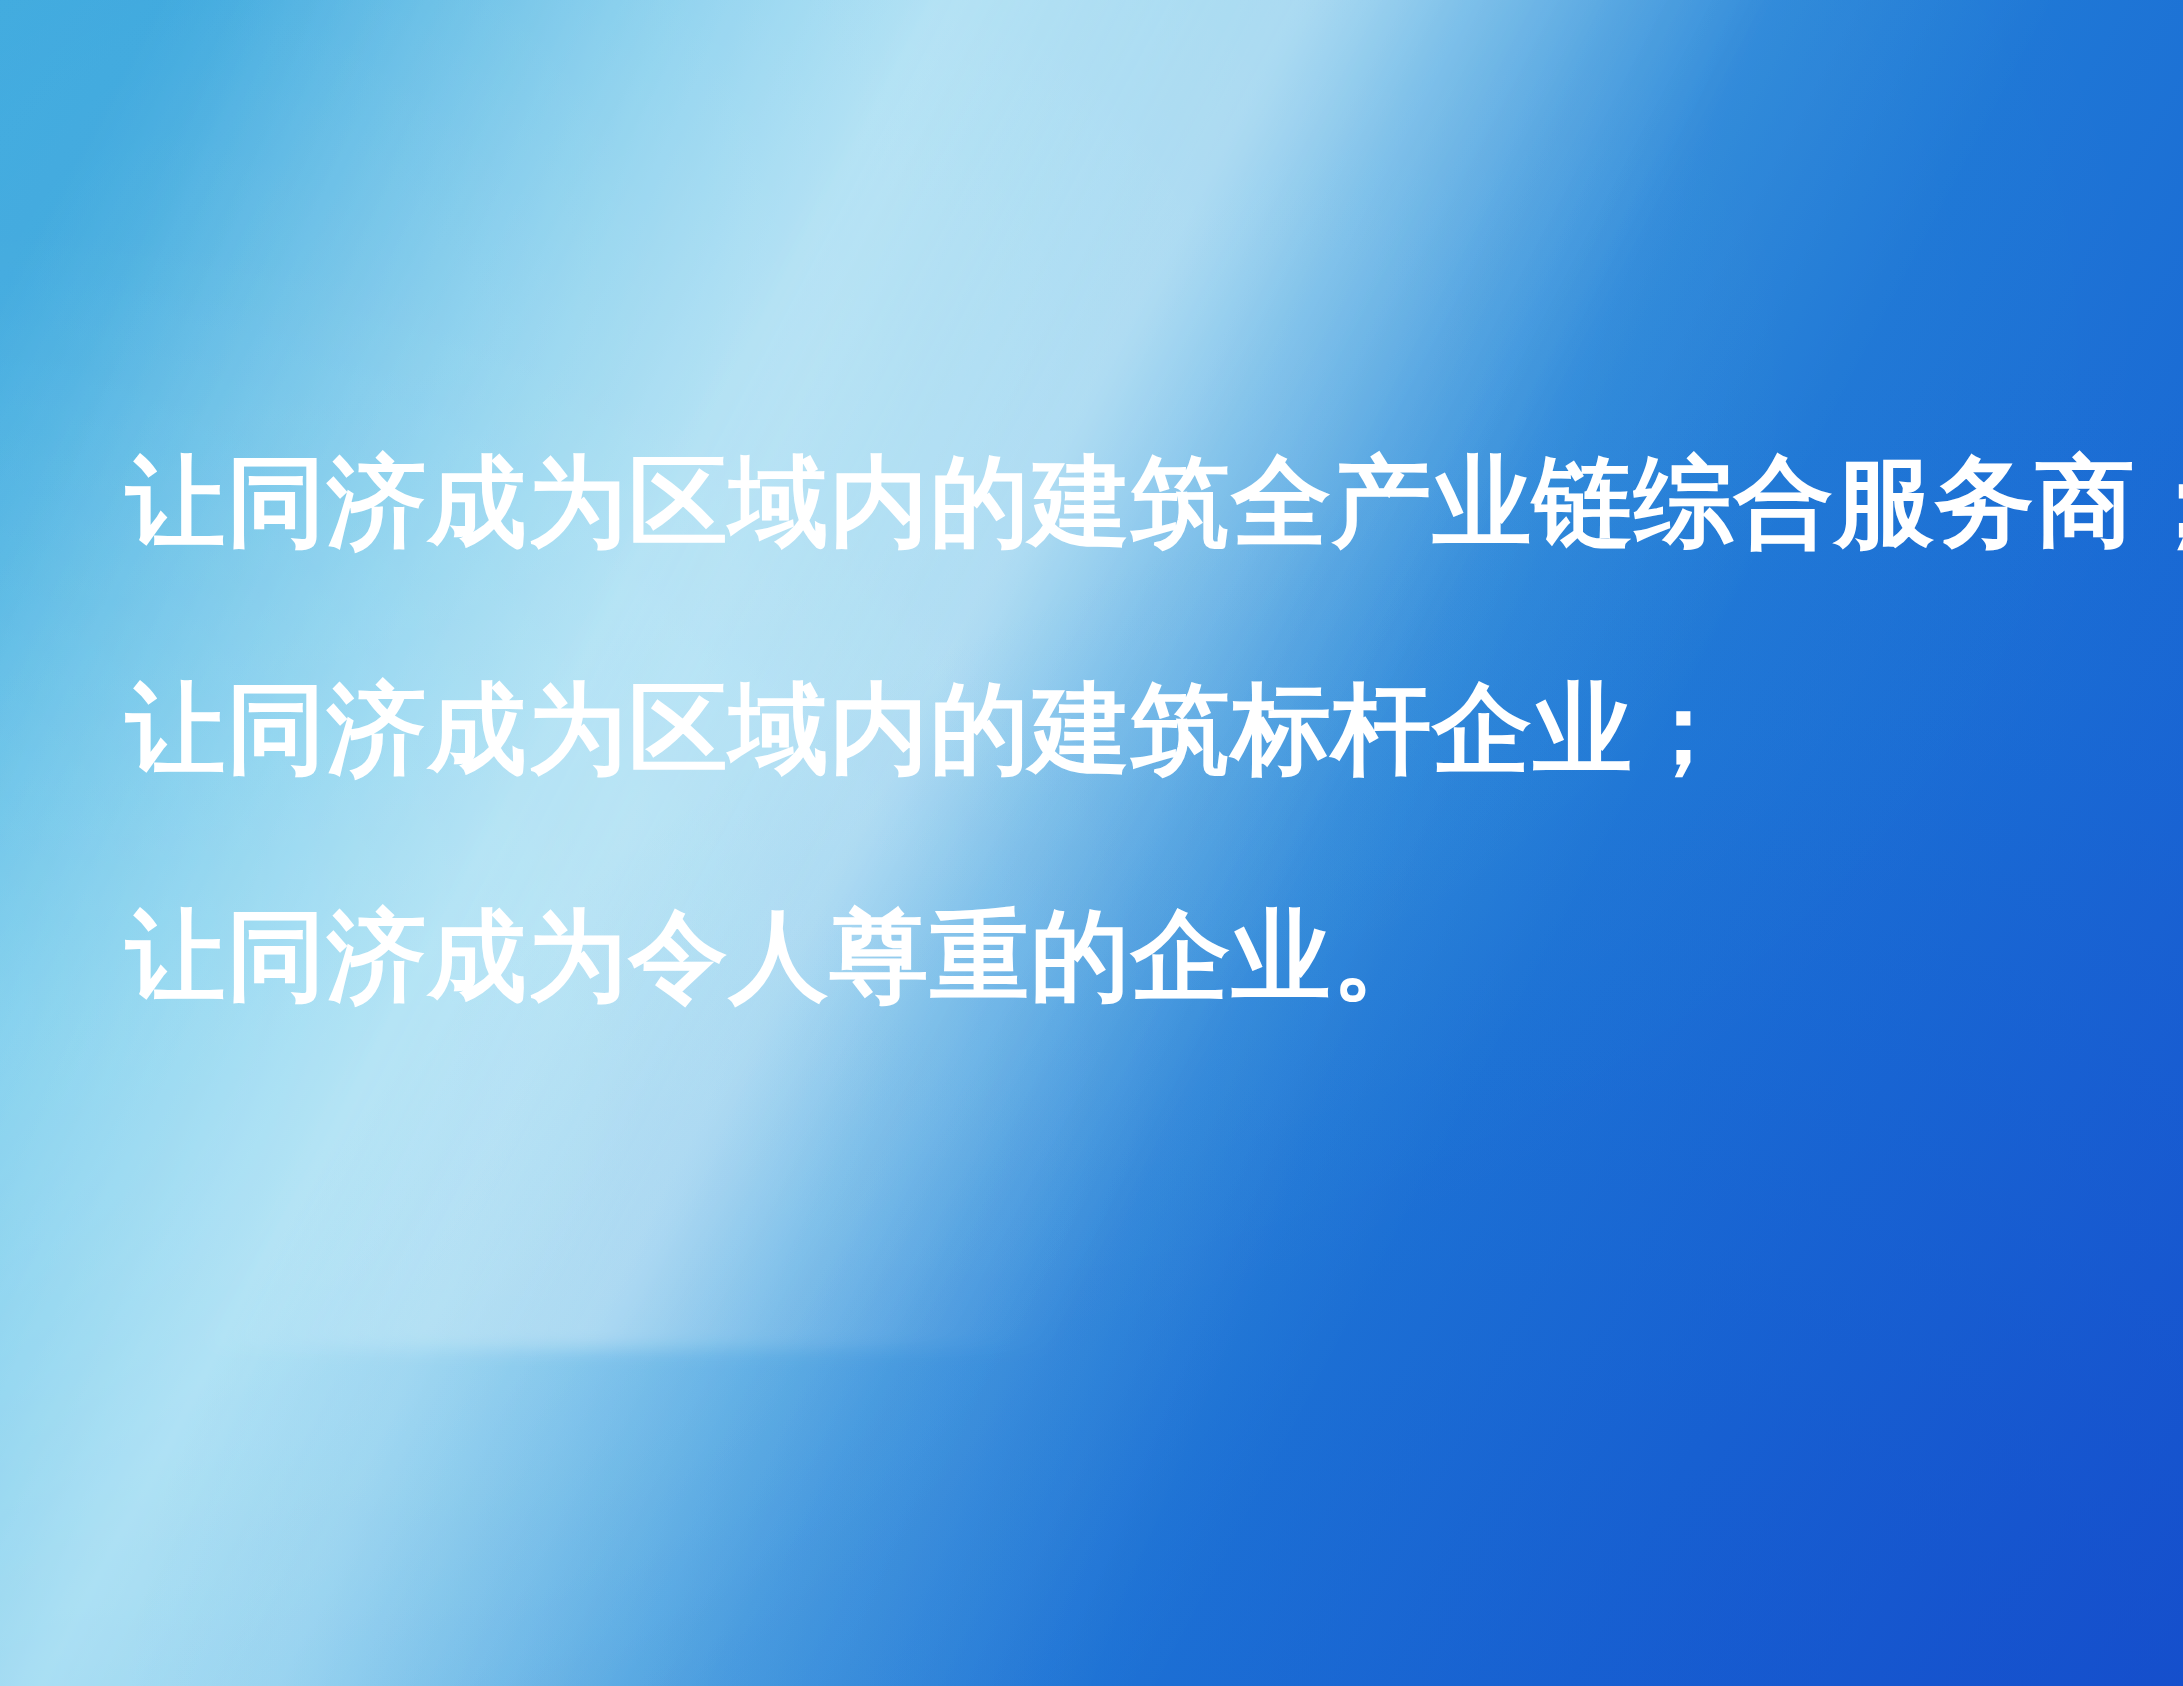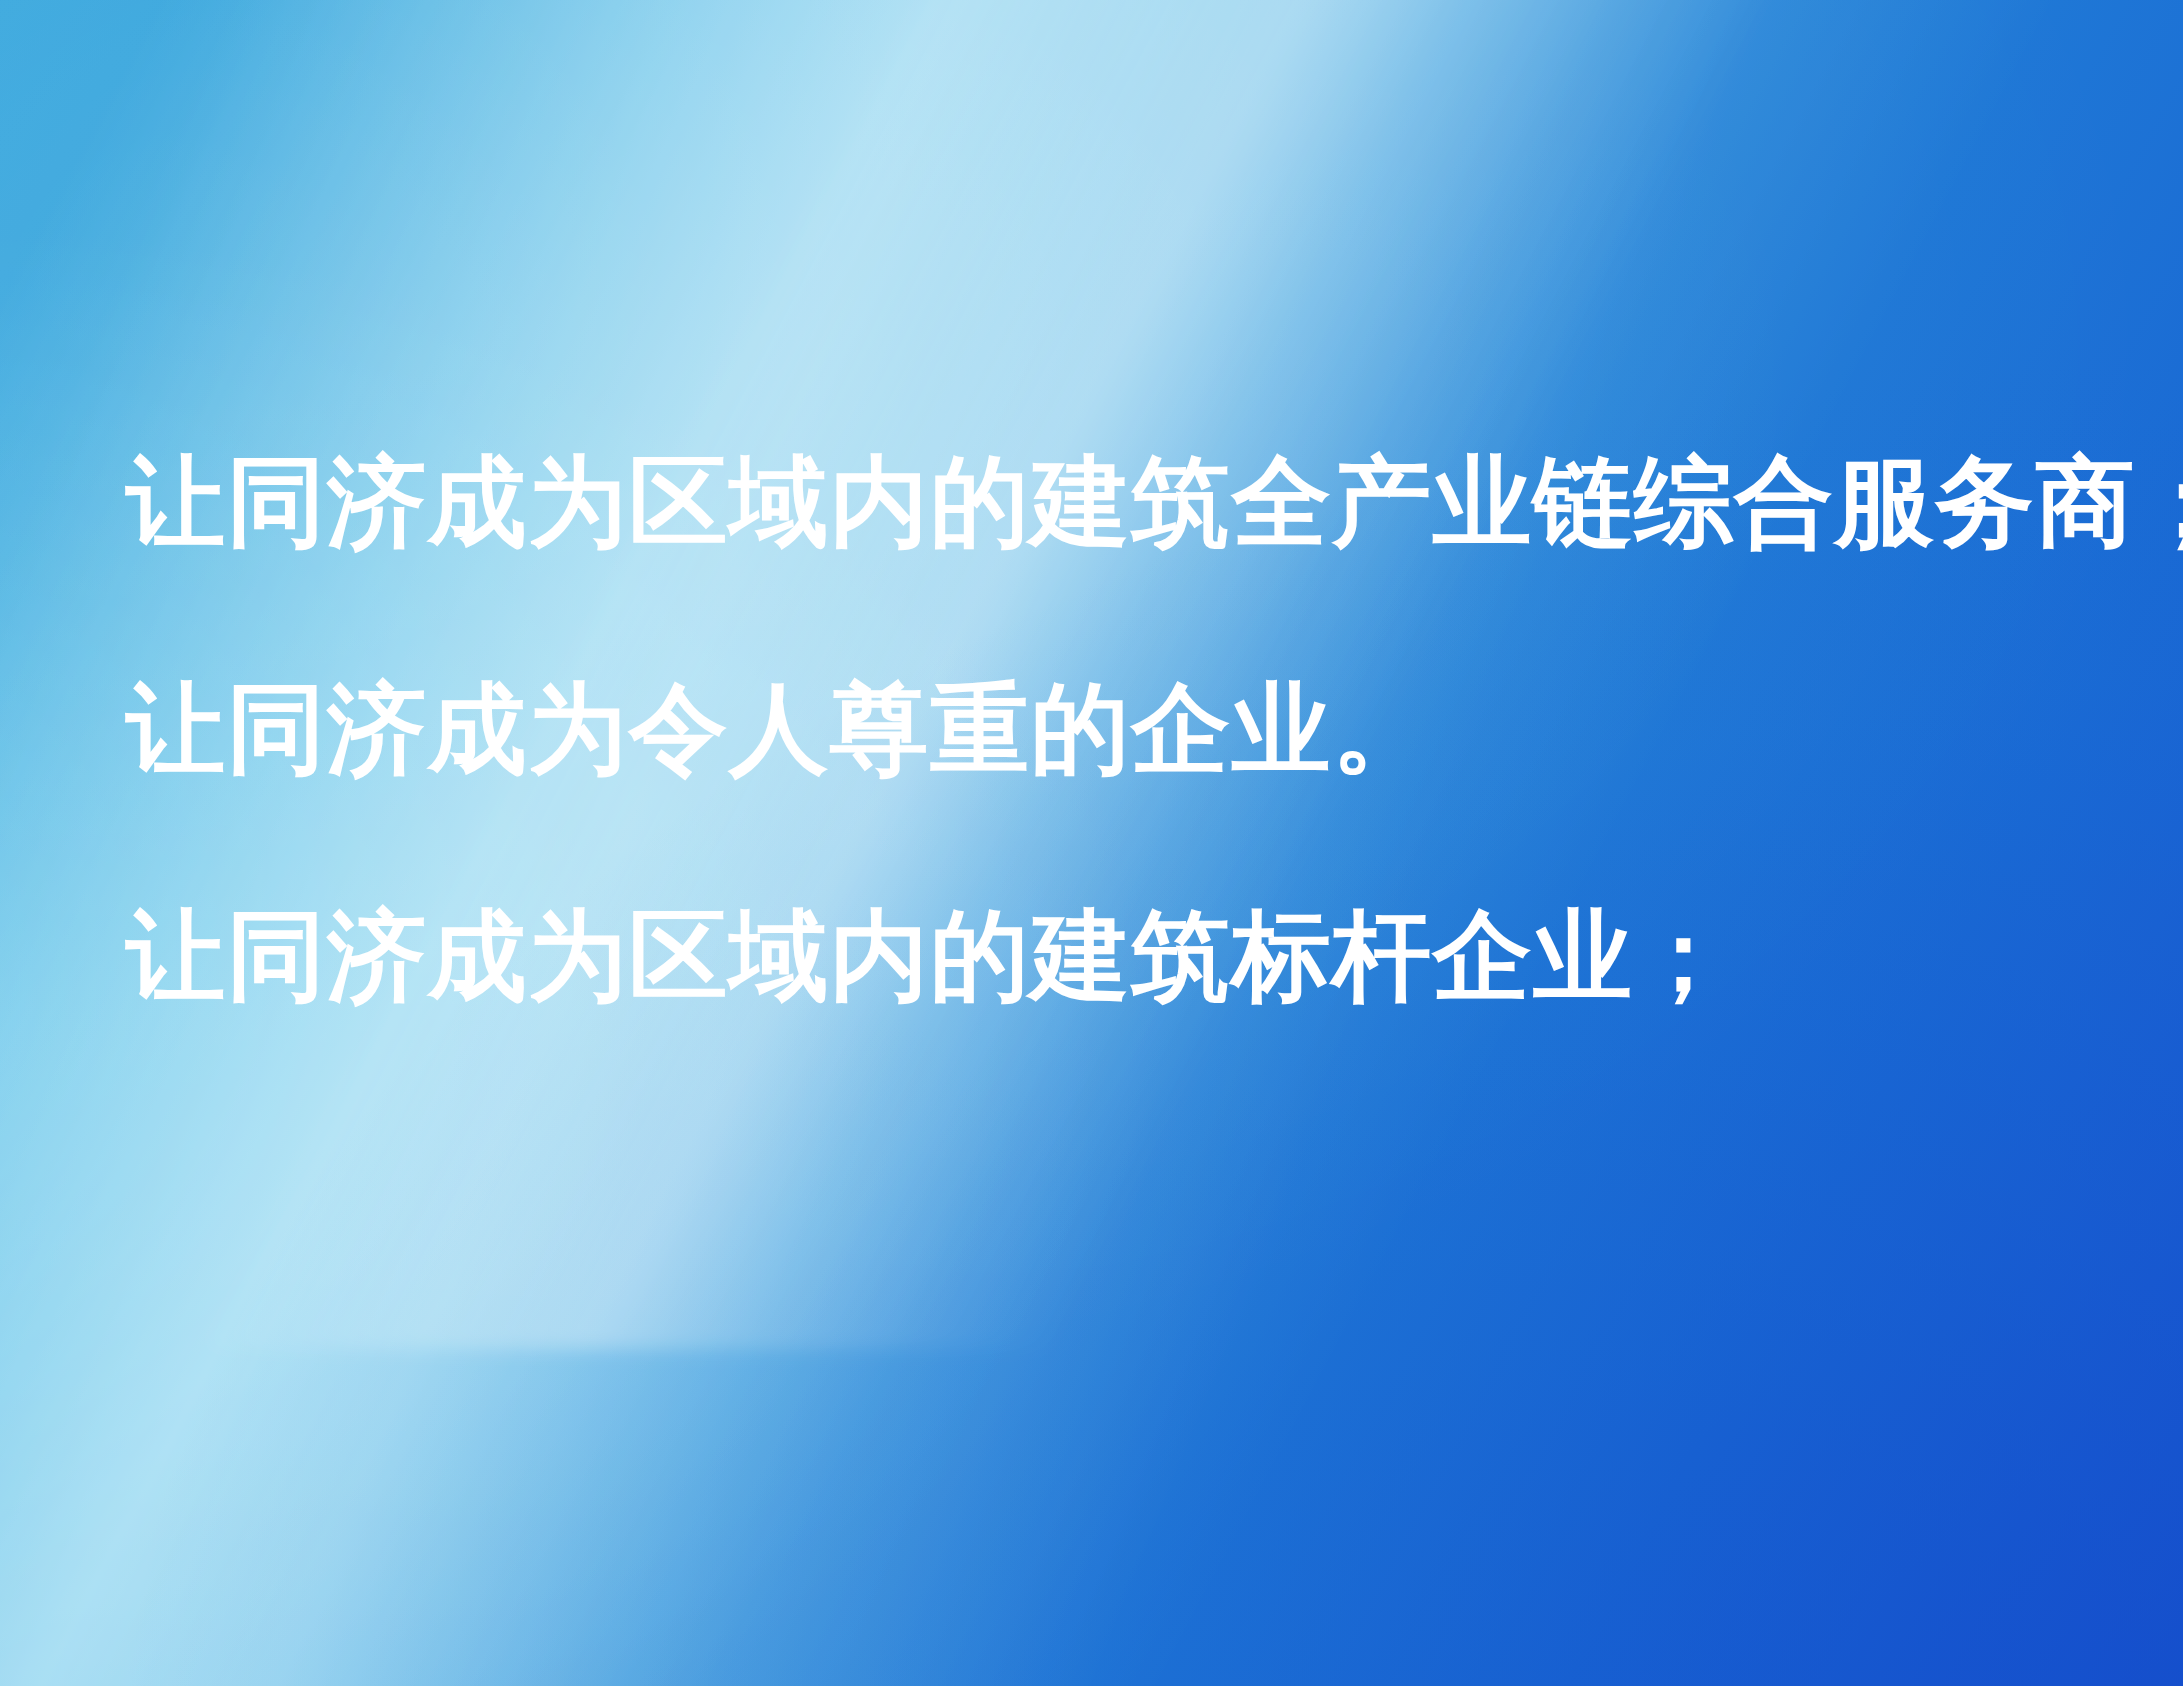--- a/index.html
+++ b/index.html
@@ -148,18 +148,18 @@
   <div class="bg-base"></div>
   <div class="bg-band-main"></div>
   <div class="bg-band-soft"></div>
   <div class="bg-streak-top"></div>
   <div class="bg-lift-left"></div>
   <div class="bg-deepen"></div>
   <div class="bg-soften"></div>
 
   <div class="text-block">
     <div class="vision-line">让同济成为区域内的建筑全产业链综合服务商；</div>
+    <div class="vision-line">让同济成为区域内的建筑标杆企业；</div>
     <div class="vision-line">让同济成为令人尊重的企业。</div>
-    <div class="vision-line">让同济成为区域内的建筑标杆企业；</div>
   </div>
 
 </div>
 
 
 </body></html>

